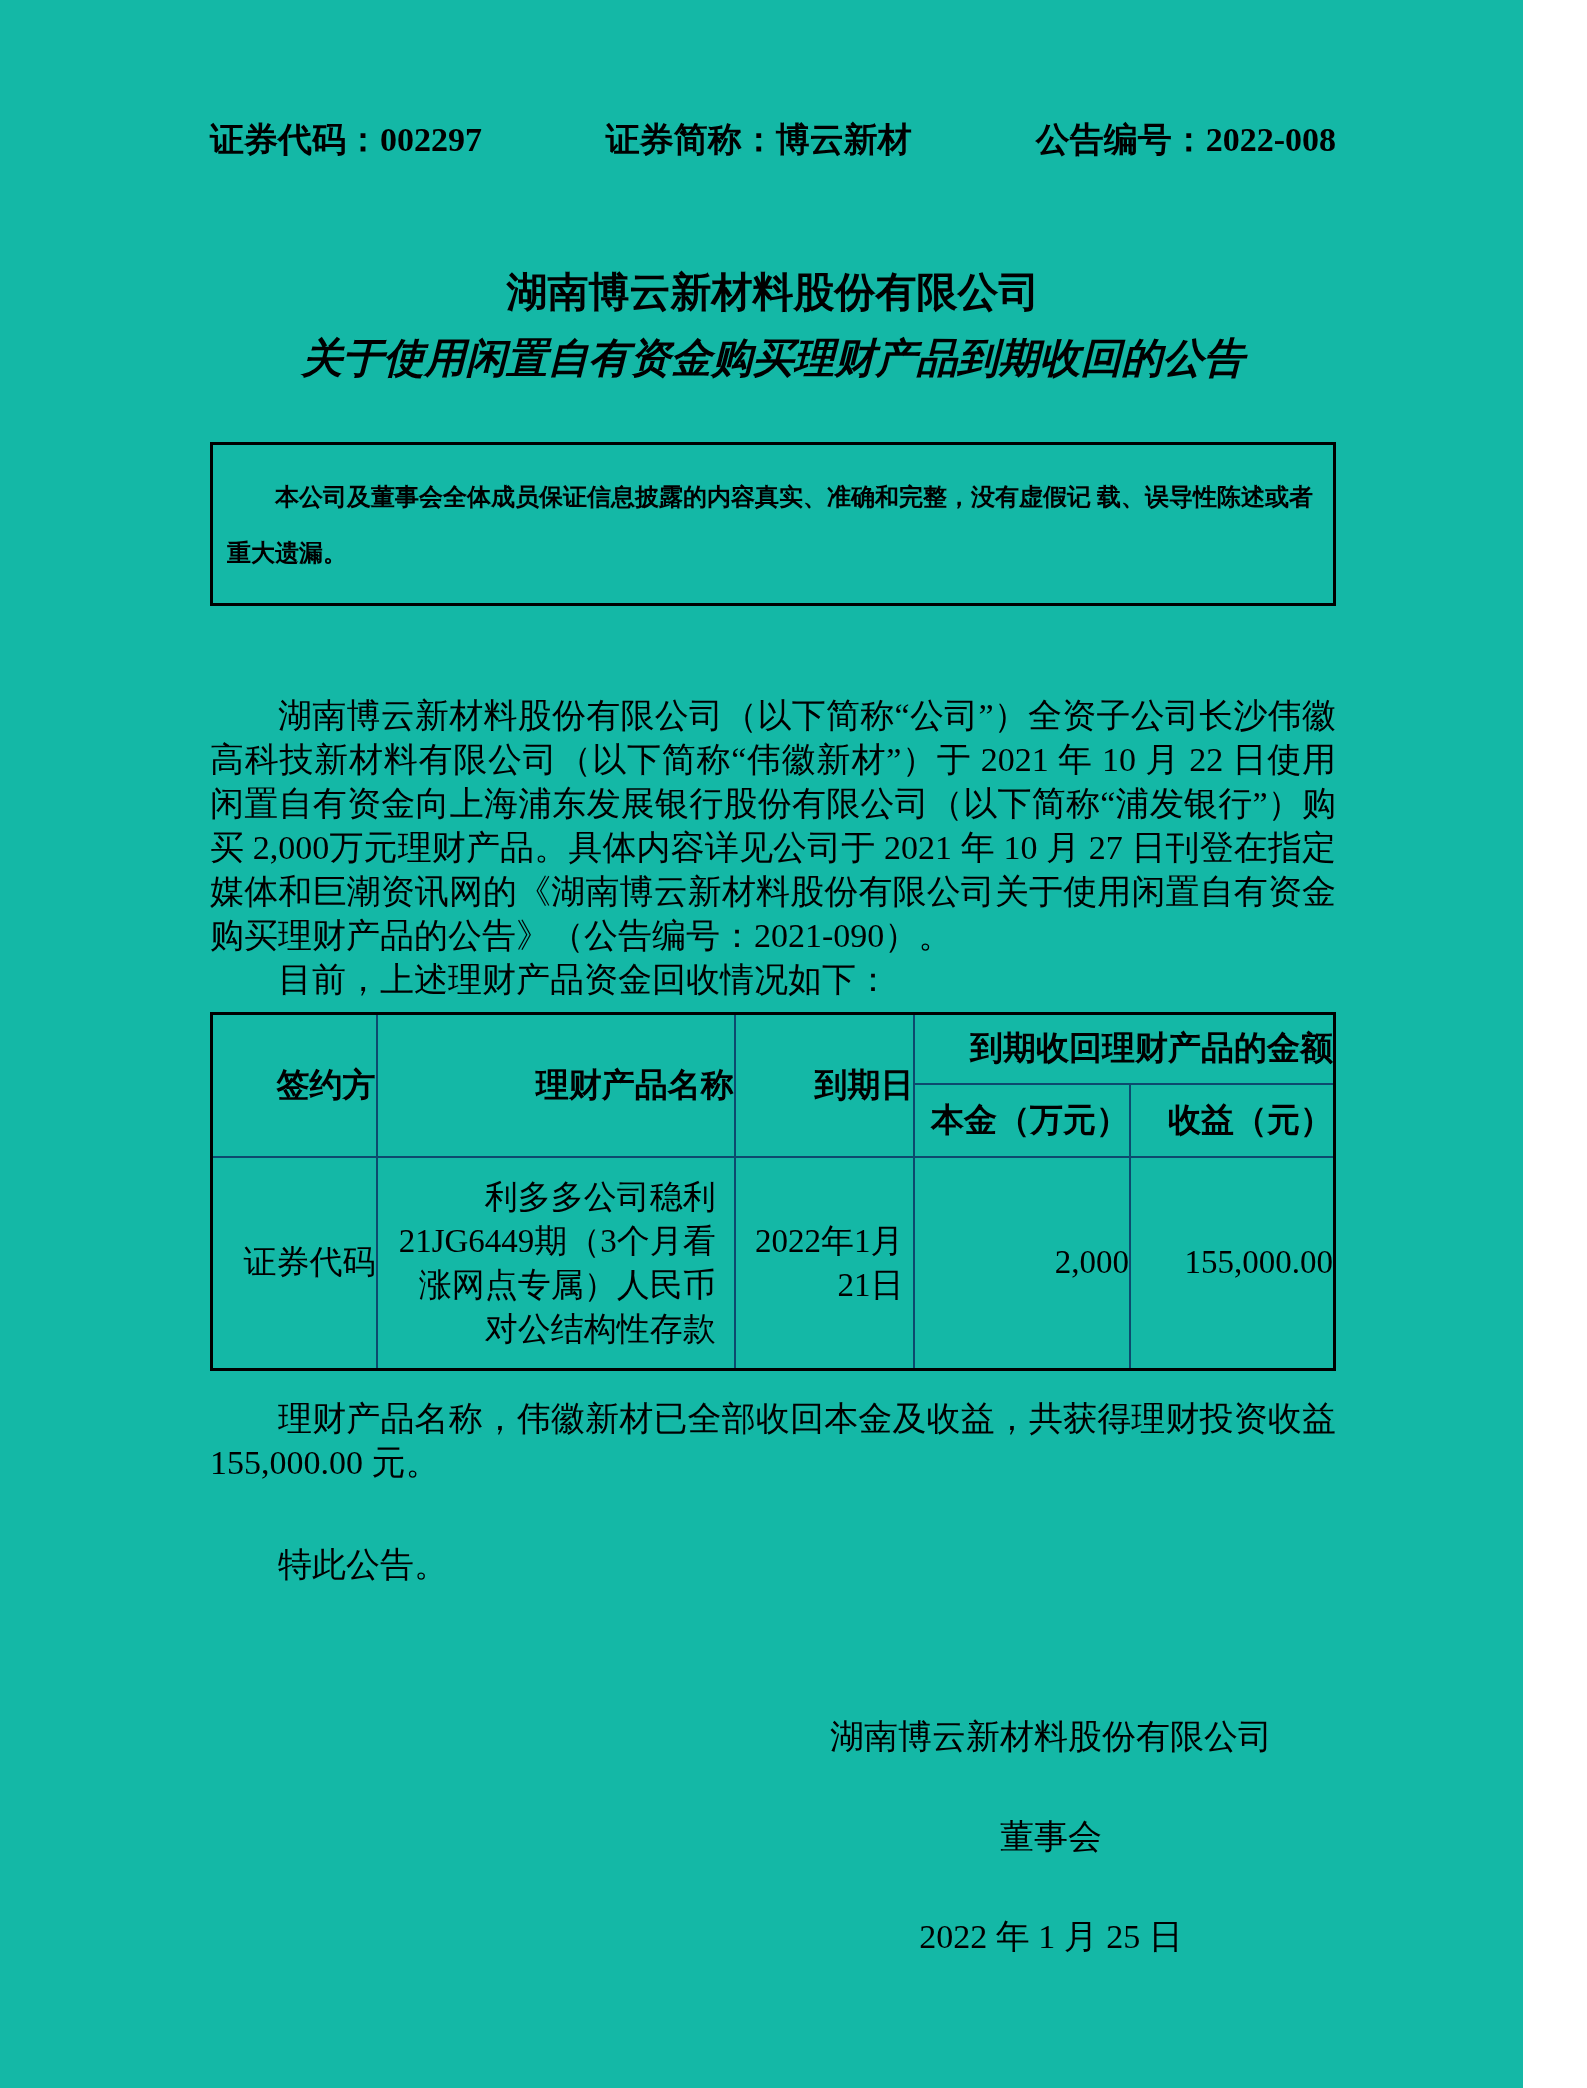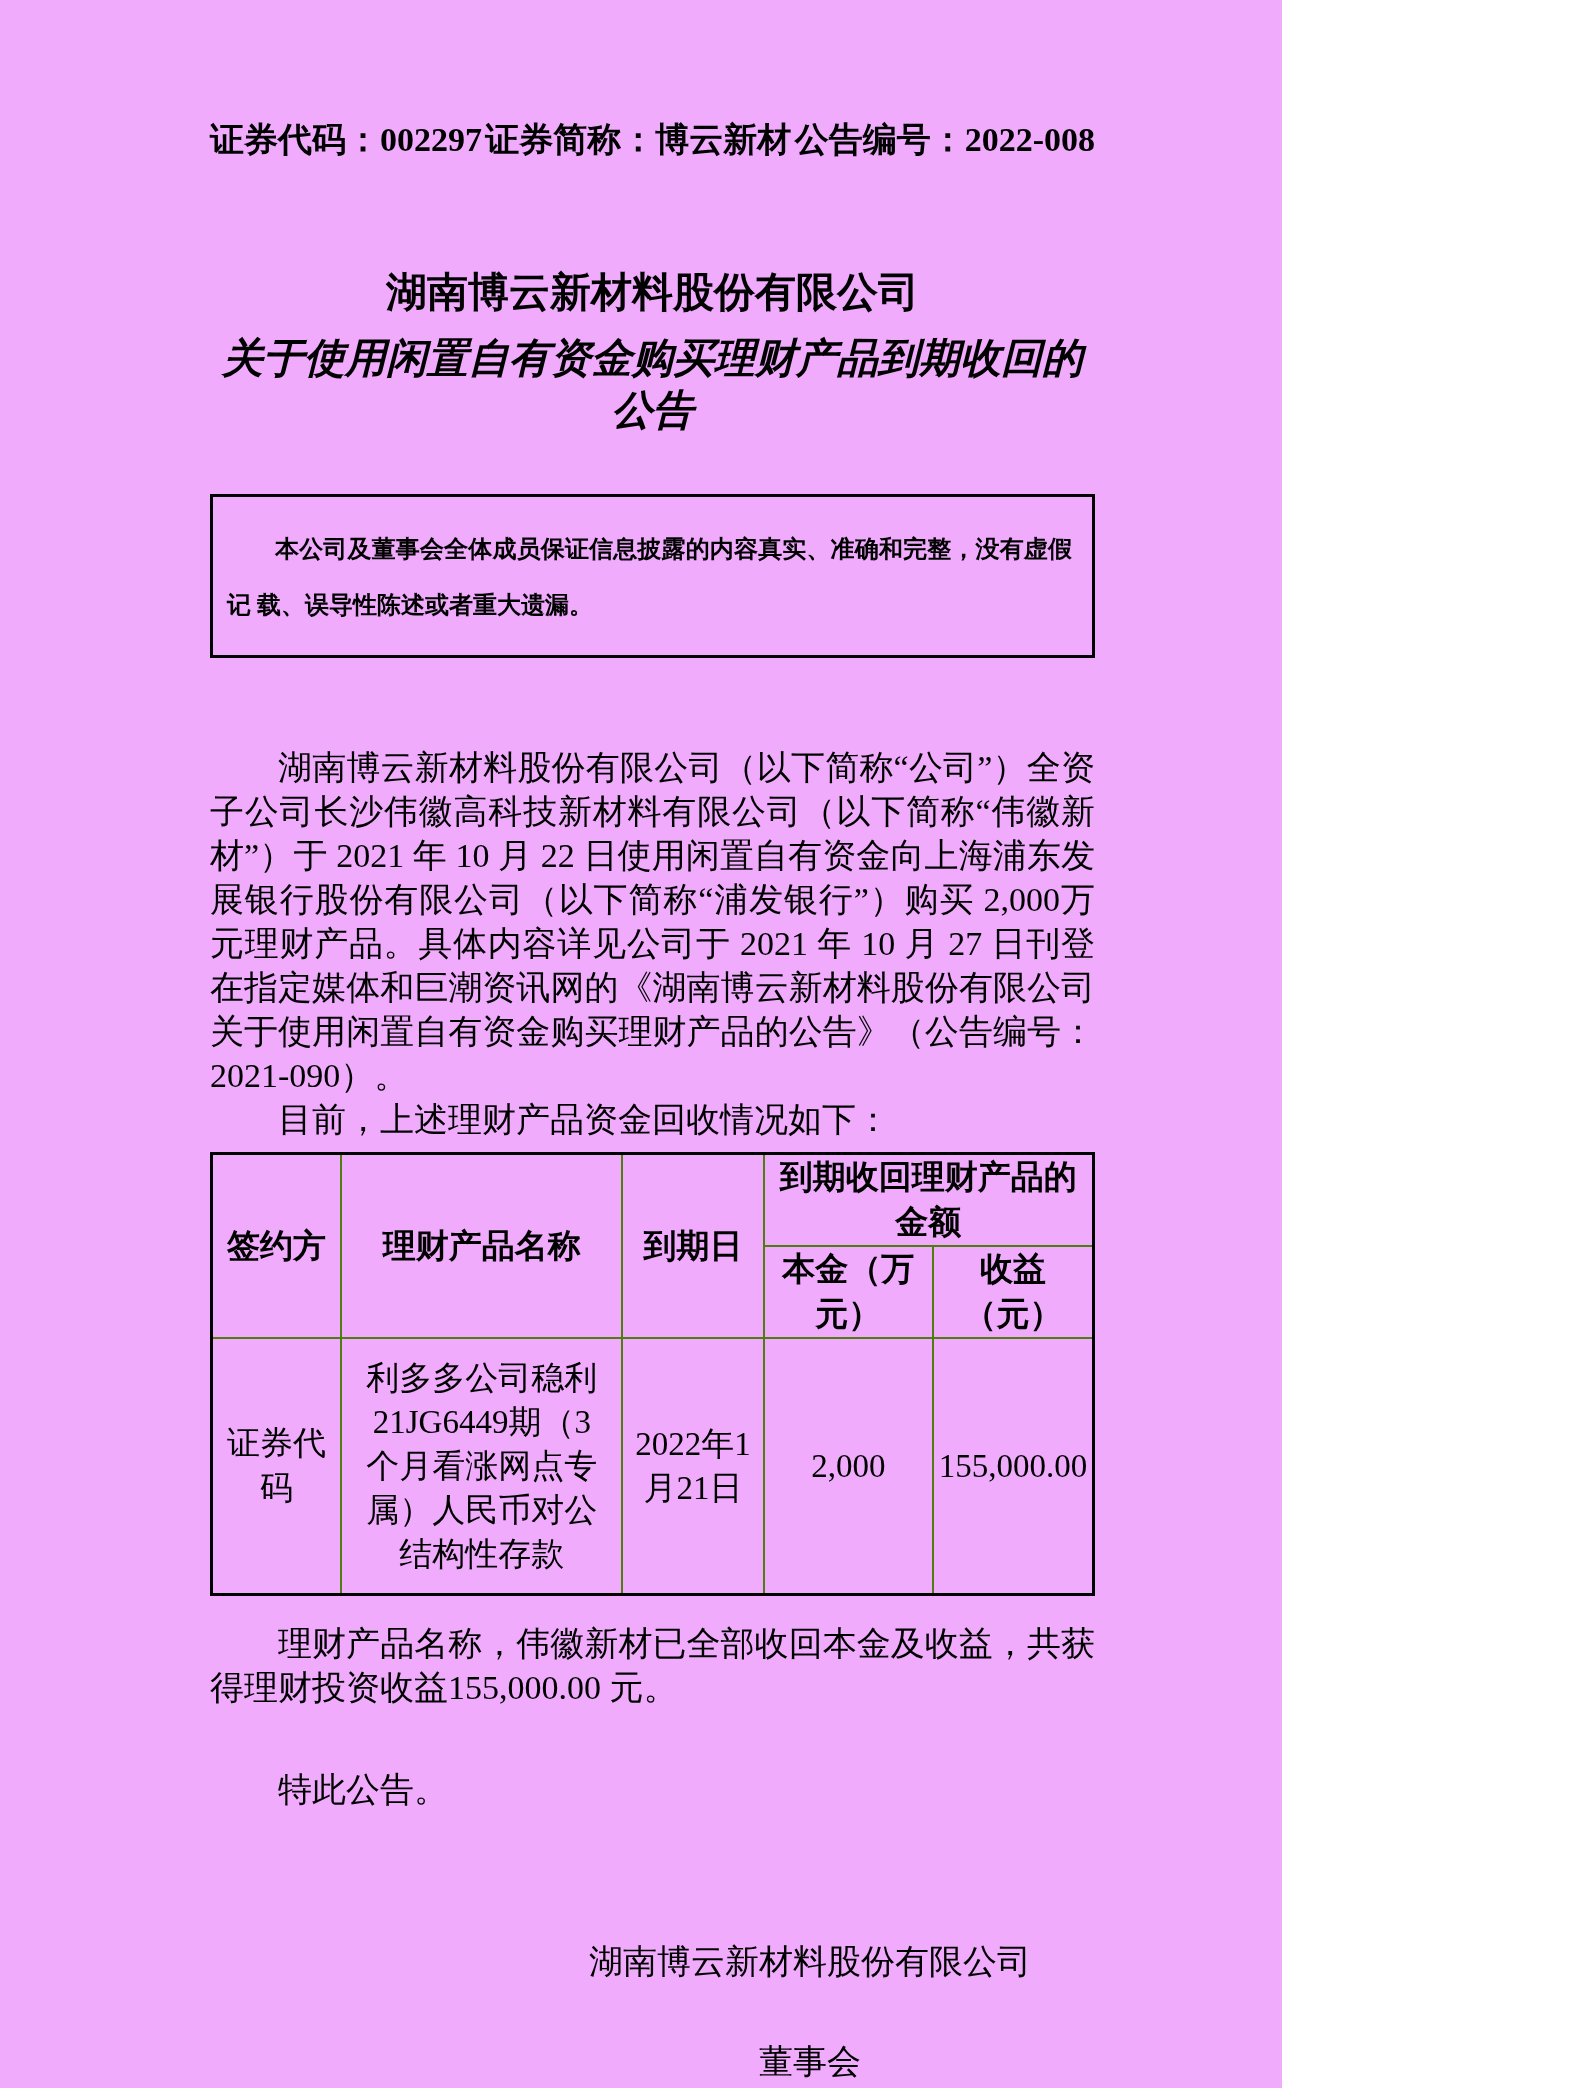--- a/index.html
+++ b/index.html
@@ -4,23 +4,23 @@
 <style>
   * { box-sizing: border-box; margin: 0; padding: 0; }
   html, body { background: #ffffff; }
   body {
     width: 1587px;
     font-family: "Liberation Serif", "DejaVu Serif", serif;
     color: #000000;
   }
   .page {
     position: relative;
-    width: 1282px;
+    width: 1523px;
     height: 2088px;
-    background: #f0abfc;
+    background: #14b8a6;
     padding: 118px 187px 0 210px;
     overflow: hidden;
   }
   .doc-header {
     display: flex;
     justify-content: space-between;
     align-items: baseline;
     font-size: 34px;
     font-weight: bold;
     line-height: 44px;
@@ -53,22 +53,22 @@
   .para-intro { margin-top: 0; }
   table.recovery-table {
     margin-top: 10px;
     width: 100%;
     border-collapse: collapse;
     border: 3px solid #000000;
     table-layout: fixed;
   }
   table.recovery-table th,
   table.recovery-table td {
-    border: 2px solid #4d7c0f;
-    text-align: center;
+    border: 2px solid #0c4a6e;
+    text-align: right;
     vertical-align: middle;
     font-size: 33px;
   }
   table.recovery-table th { font-weight: bold; }
   tr.head-row-1 th { height: 70px; }
   tr.head-row-2 th { height: 73px; }
   tr.body-row td { height: 165px; }
   td.cell-product { line-height: 44px; padding: 17px 18px; }
   td.cell-maturity { line-height: 44px; padding: 0 10px; }
   .para-closing { margin-top: 26px; }

